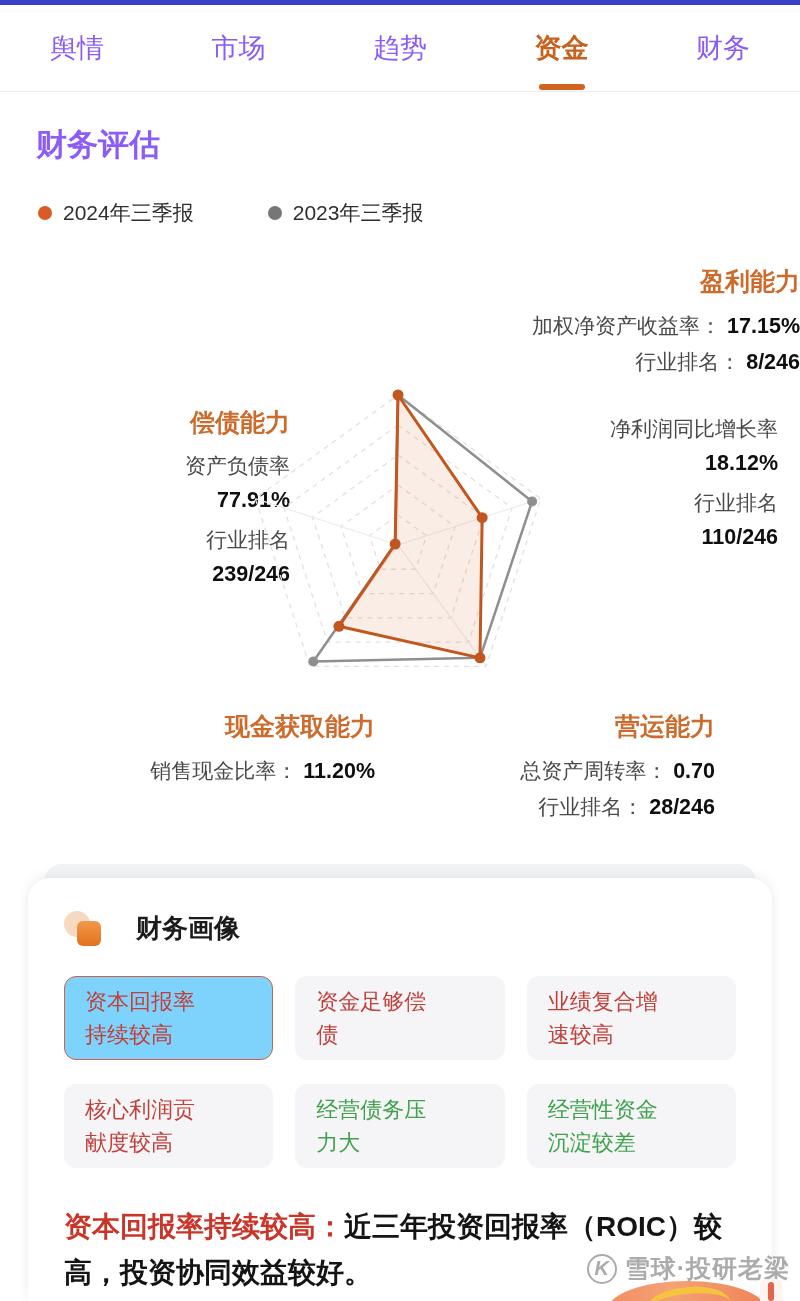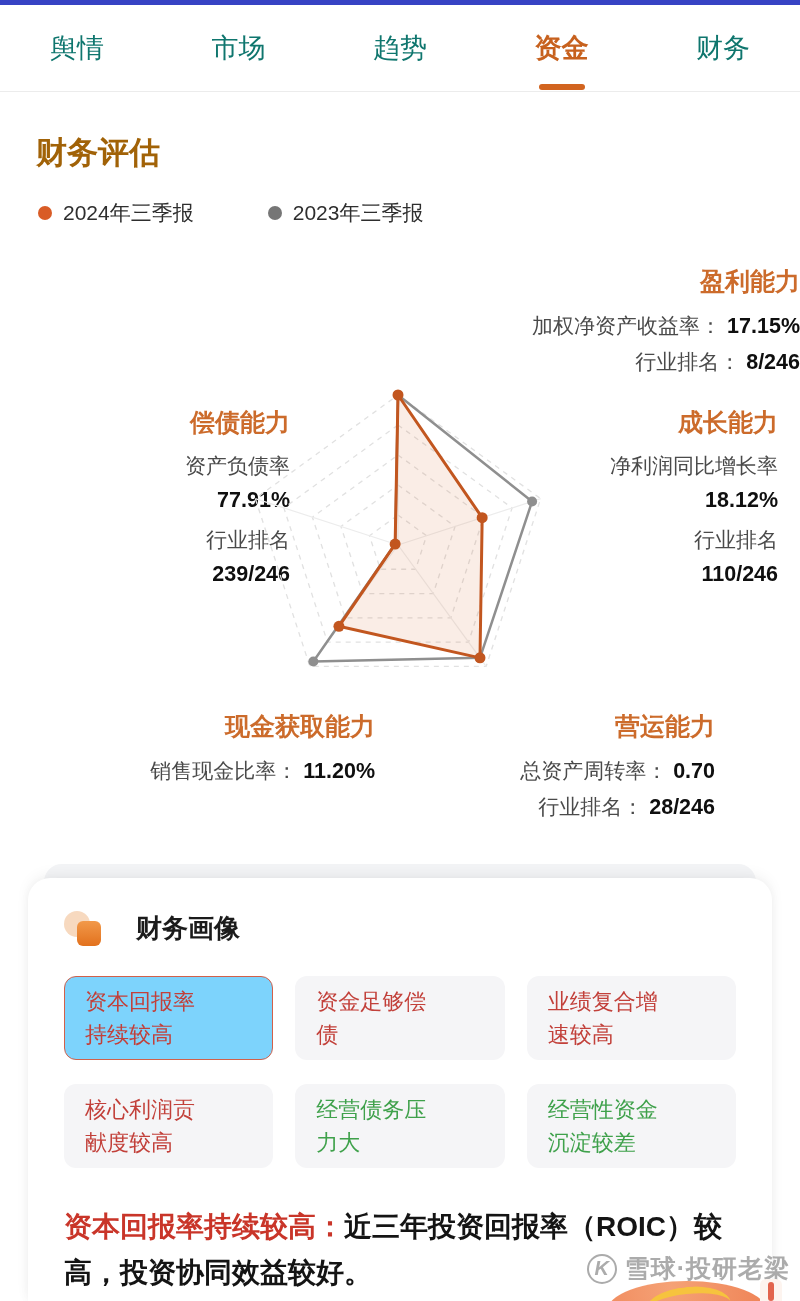--- a/index.html
+++ b/index.html
@@ -7,28 +7,28 @@
   body { font-family:"Liberation Sans", sans-serif; }
   #root { position:relative; width:800px; height:1301px; background:#fff; overflow:hidden; }
 
   
   .topbar { position:absolute; left:0; top:0; width:800px; height:5px; background:#3743c4; }
 
   
   .nav { position:absolute; left:0; top:5px; width:800px; height:87px; display:flex;
          align-items:center; justify-content:space-between; padding:0 48px;
          border-bottom:1px solid #ececec; background:#fff; }
-  .tab { position:relative; font-size:27px; color:#0f766e; cursor:pointer; padding:0 2px; }
+  .tab { position:relative; font-size:27px; color:#8b5cf6; cursor:pointer; padding:0 2px; }
   .tab .tabline { display:none; }
   .tab.active { color:#c7611e; font-weight:700; }
   .tab.active .tabline { display:block; position:absolute; left:50%; transform:translateX(-50%);
          bottom:-24px; width:46px; height:6px; border-radius:3px; background:#d2641f; }
 
   
-  .page-title { position:absolute; left:36px; top:132px; font-size:31px; font-weight:800; color:#a16207; }
+  .page-title { position:absolute; left:36px; top:124px; font-size:31px; font-weight:800; color:#8b5cf6; }
   .legend { position:absolute; left:38px; top:199px; display:flex; gap:74px; align-items:center; }
   .legend-item { display:flex; align-items:center; gap:11px; font-size:21px; color:#2e2e2e; }
   .legend-dot { width:14px; height:14px; border-radius:50%; }
 
   
   .axis { position:absolute; text-align:right;margin-top:12px; }
   .axis-name { font-size:25px; font-weight:700; color:#cc6b2b; margin-bottom:10px; }
   .axis-line { font-size:21px; color:#4a4a4a; line-height:35px; }
   .axis-line .lbl { margin-right:6px; }
   .axis-line .val { font-weight:700; color:#0f0f0f; font-size:21.5px; }
@@ -112,21 +112,20 @@
       </div>
     </div>
 
   <div>
       <div class="axis pos-top">
         <div class="axis-name">盈利能力</div>
         <div class="axis-line"><span class="lbl">加权净资产收益率：</span><span class="val">17.15%</span></div>
         <div class="axis-line"><span class="lbl">行业排名：</span><span class="val">8/246</span></div>
       </div>
       <div class="axis pos-right stacked">
-        <div class="axis-name">成长能力</div>
         <div class="axis-line">
           <span class="lbl">净利润同比增长率</span>
           <span class="val">18.12%</span>
         </div>
         <div class="axis-line">
           <span class="lbl">行业排名</span>
           <span class="val">110/246</span>
         </div>
       </div>
       <div class="axis pos-bottom-right">

